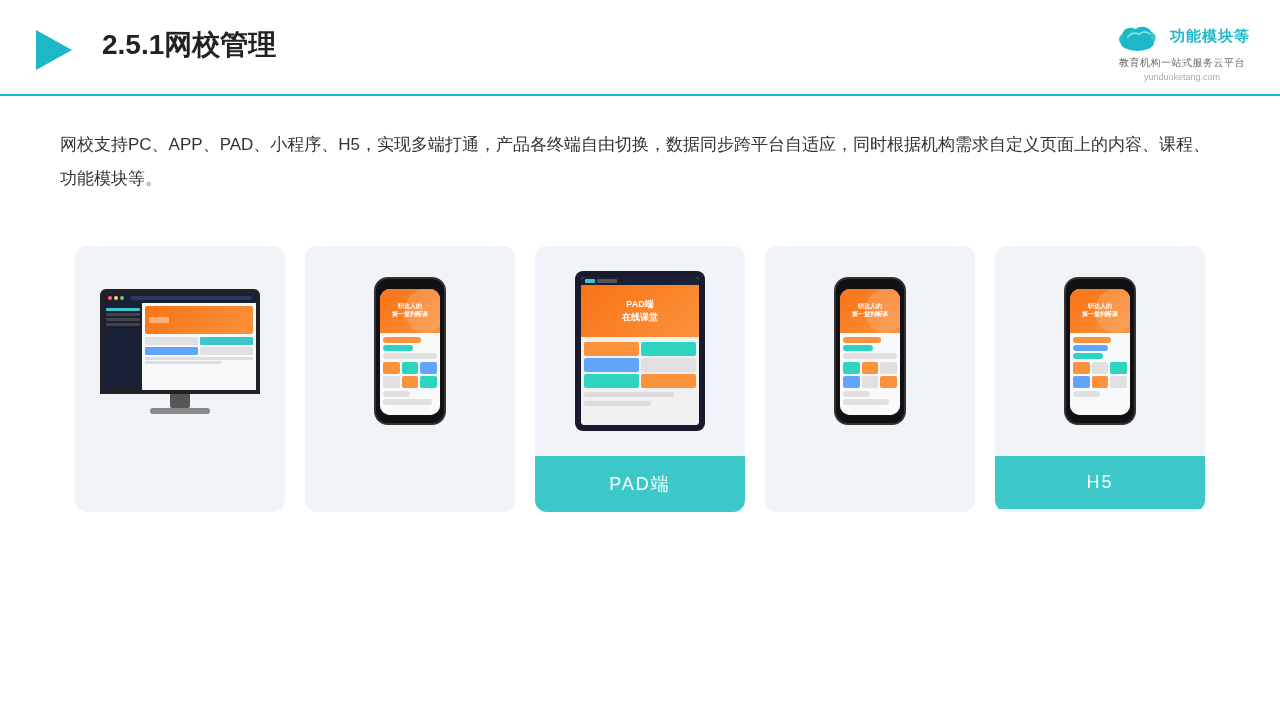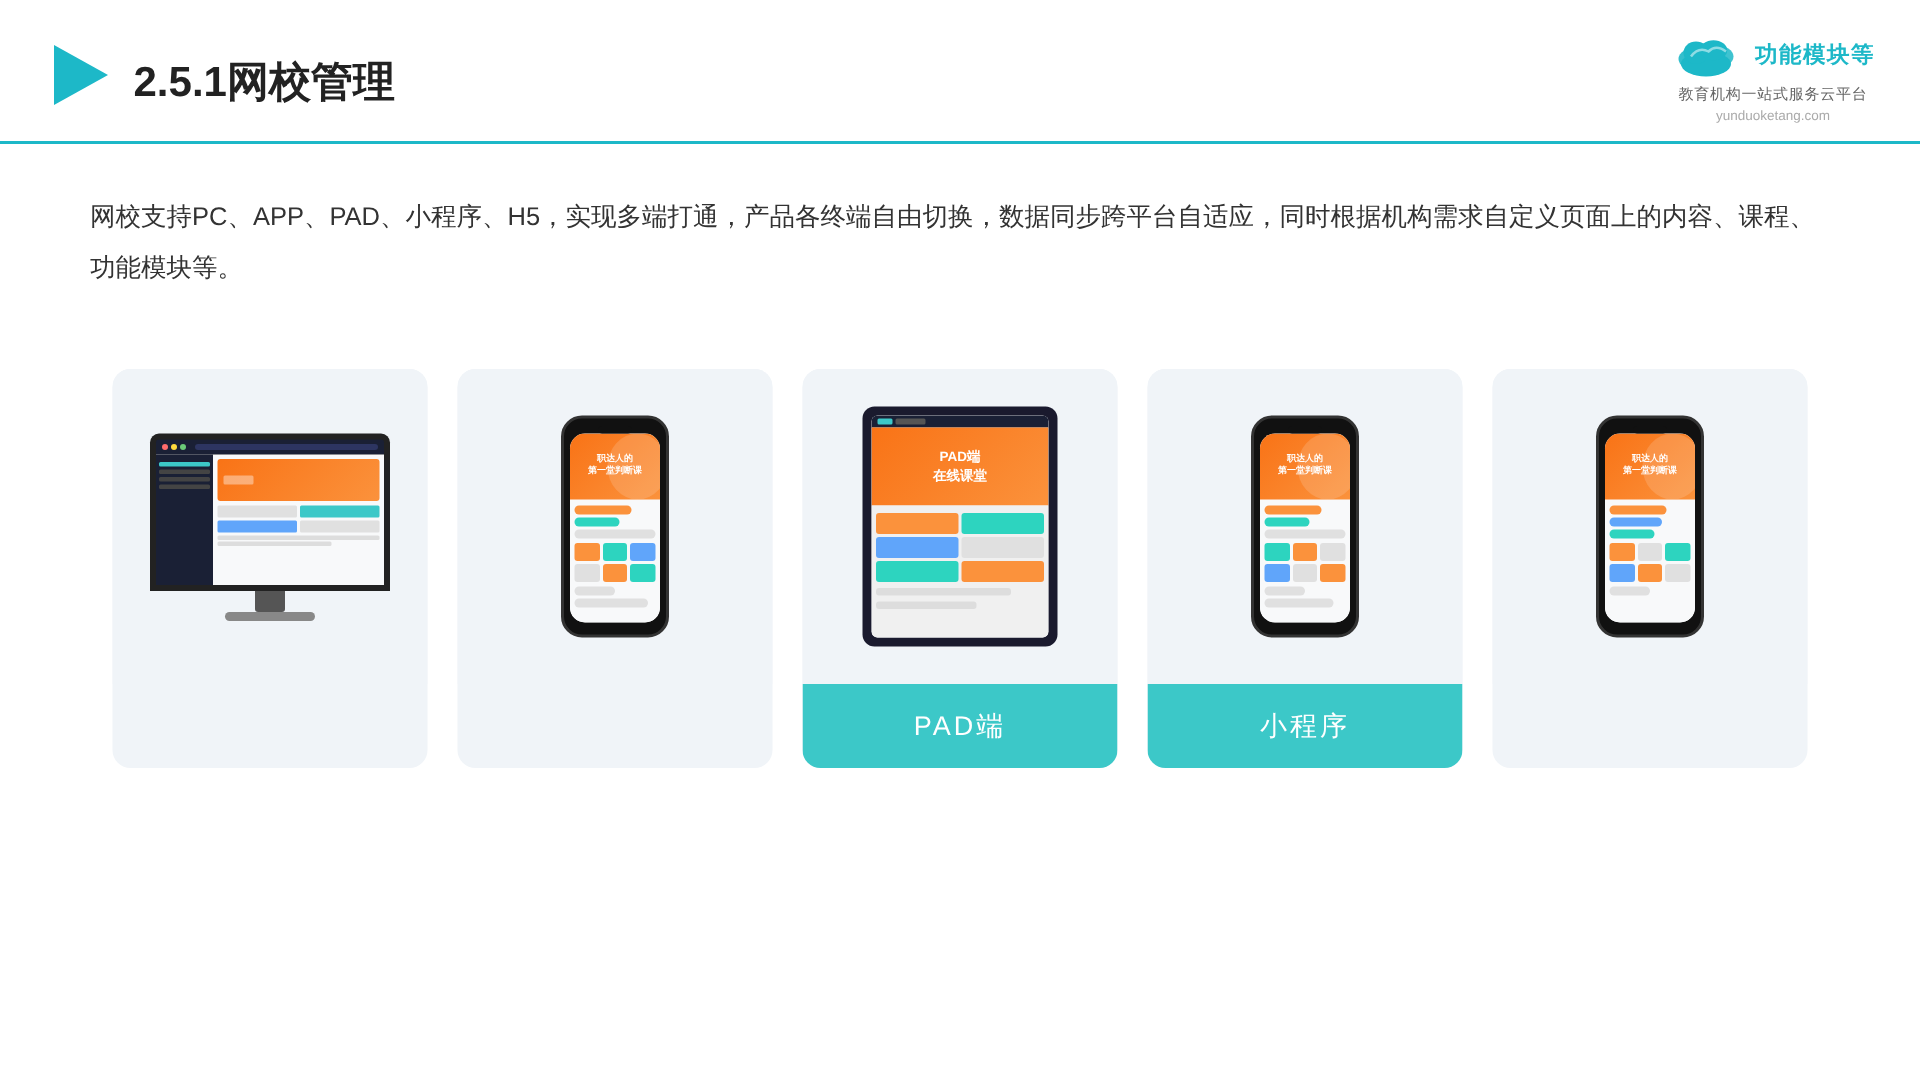--- a/index.html
+++ b/index.html
@@ -16,22 +16,22 @@
     .header {
       display: flex;
       align-items: center;
       justify-content: space-between;
       padding: 18px 30px 12px 30px;
       border-bottom: 2px solid #1db8c8;
     }
 
     .header-left {
       display: flex;
-      align-items: flex-end;
-      gap: 11px;
+      align-items: flex-start;
+      gap: 24px;
     }
 
     .play-icon {
       width: 48px;
       height: 48px;
     }
 
     .page-title {
       font-size: 28px;
       font-weight: 600;
@@ -437,21 +437,20 @@
               <div class="mini-block b"></div>
               <div class="mini-block"></div>
               <div class="mini-block o"></div>
             </div>
             <div class="mini-row half" style="margin-top:3px;"></div>
             <div class="mini-row" style="width:85%;"></div>
           </div>
         </div>
       </div>
     </div>
-    <div class="device-label">小程序</div>
   </div>
 
   <div class="device-card">
     <div class="device-preview">
       <div class="mini-phone-mockup">
         <div class="mini-phone-notch"></div>
         <div class="mini-phone-screen">
           <div class="mini-screen-banner">
             <div style="color:white;font-size:6px;font-weight:bold;text-align:center;line-height:1.3;">职达人的<br>第一堂判断课</div>
           </div>
@@ -465,15 +464,16 @@
               <div class="mini-block t"></div>
               <div class="mini-block b"></div>
               <div class="mini-block o"></div>
               <div class="mini-block"></div>
             </div>
             <div class="mini-row half" style="margin-top:3px;"></div>
           </div>
         </div>
       </div>
     </div>
+    <div class="device-label">H5</div>
   </div>
 
 </div>
 
 </body></html>

